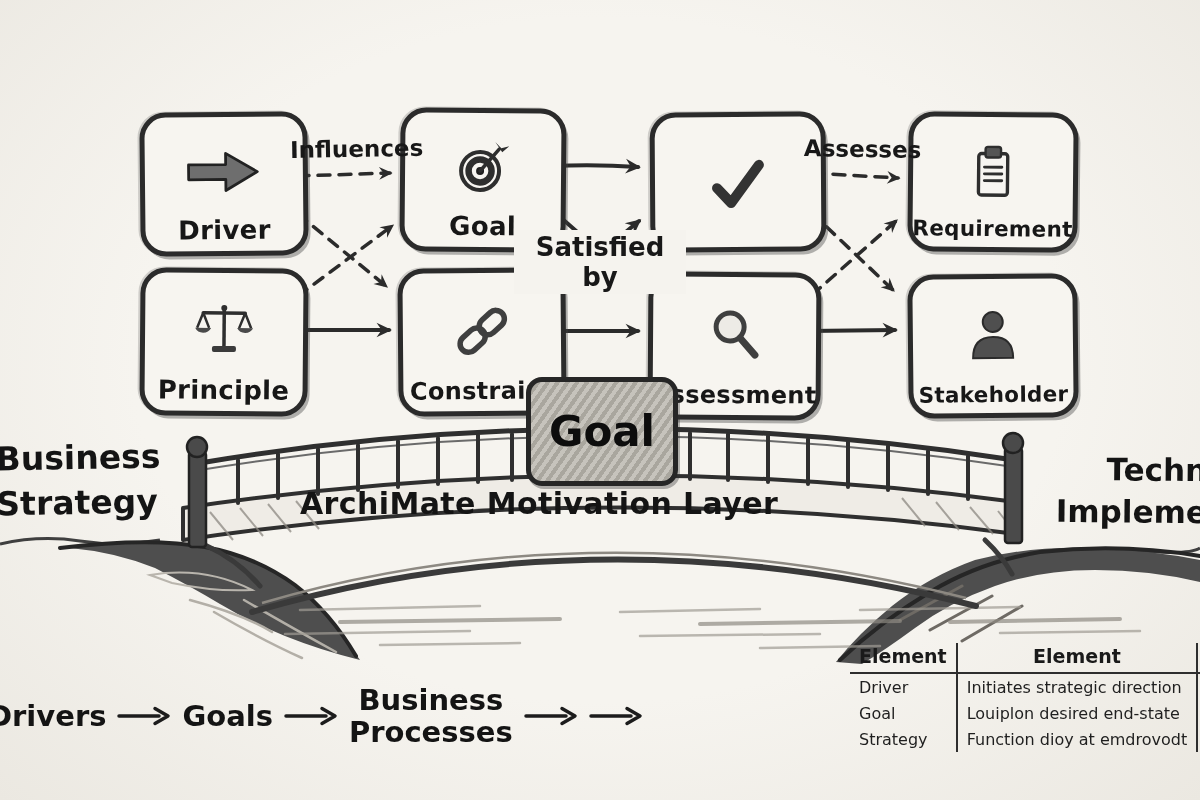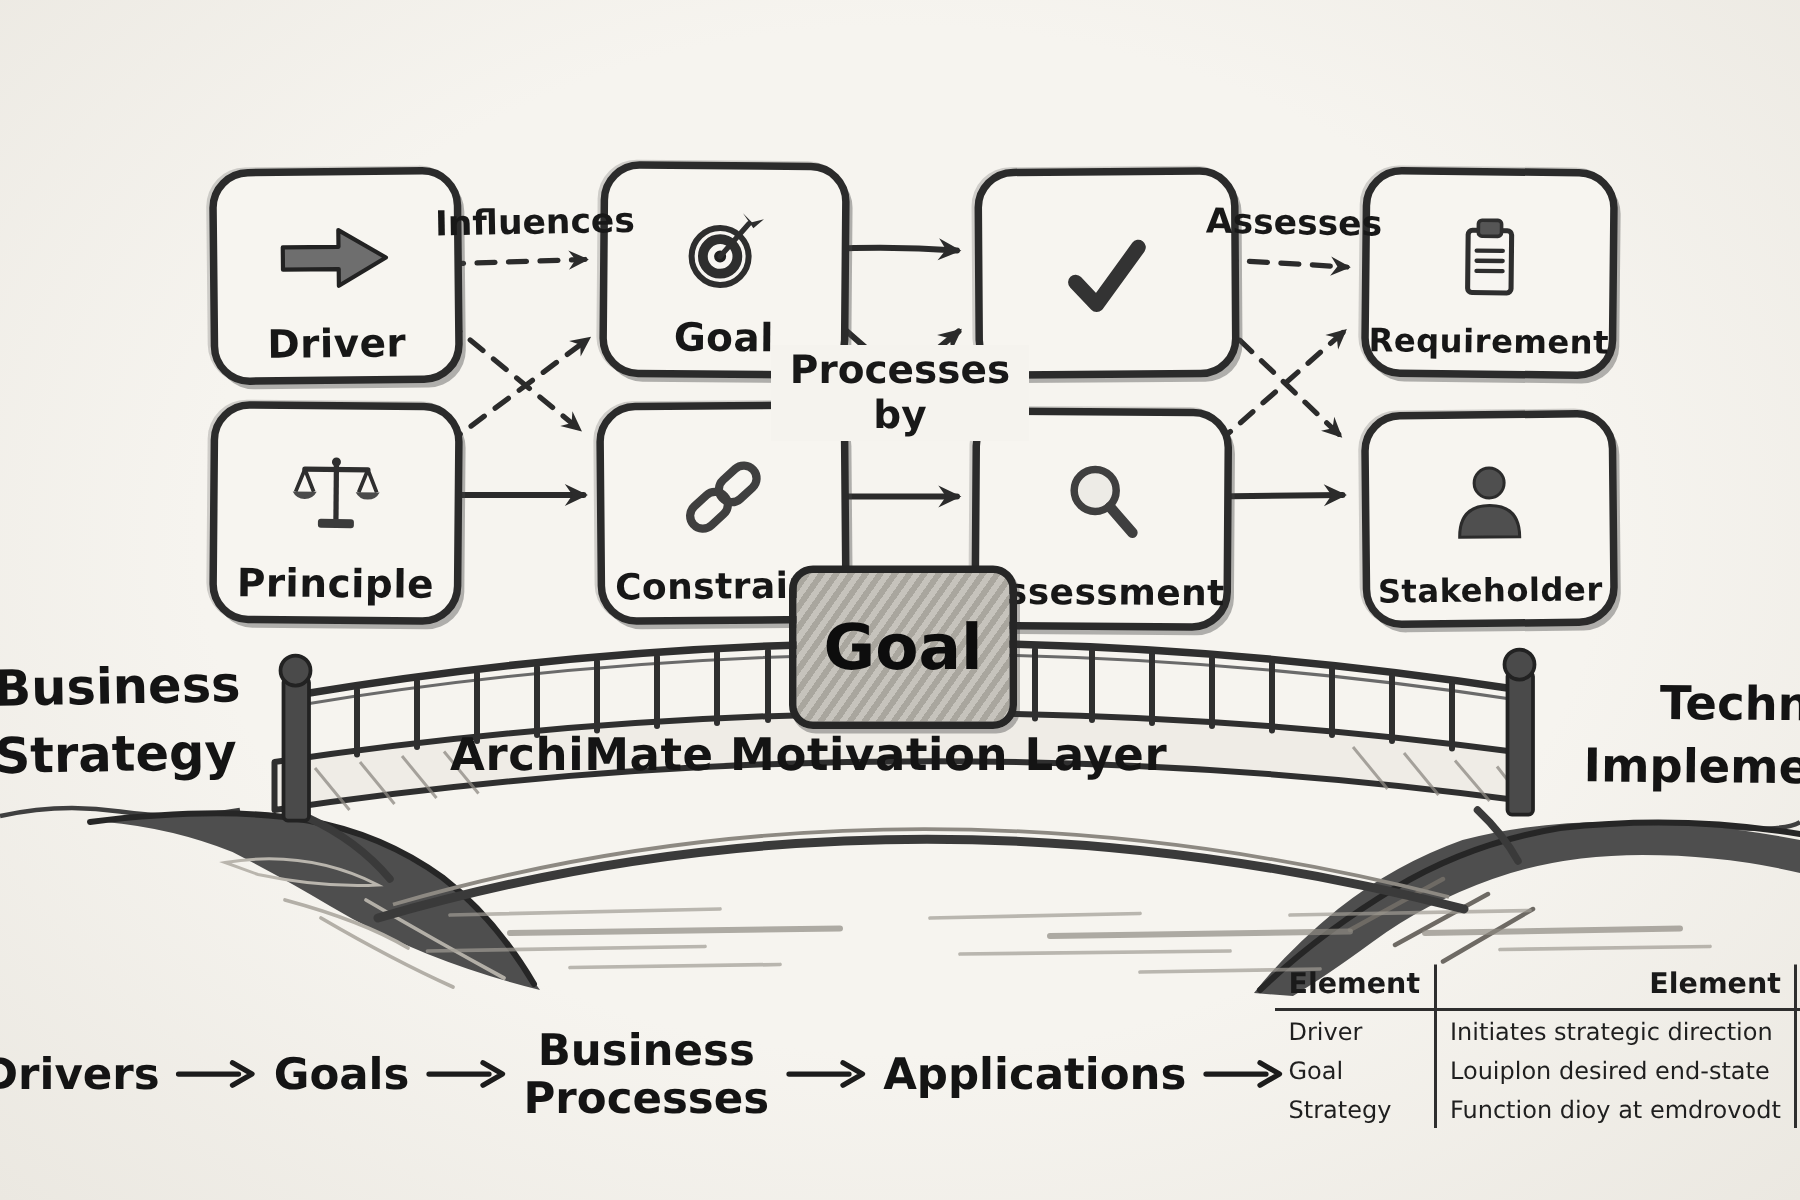--- a/index.html
+++ b/index.html
@@ -58,21 +58,21 @@
   .side-right{left:1056px;top:450px;width:262px;font-size:31px;text-align:center;transform:rotate(.5deg);}
 
   
   .flow{position:absolute;left:-12px;top:678px;height:76px;display:flex;align-items:center;gap:11px;}
   .flow-item{font-size:29px;font-weight:600;color:#141414;line-height:1.12;text-align:center;}
   .flow-arrow{flex:0 0 auto;}
 
   
   .etable{position:absolute;left:850px;top:643px;border-collapse:collapse;}
   .etable th{
-    font-size:19px;font-weight:600;text-align:right;padding:2px 9px 5px 9px;
+    font-size:19px;font-weight:600;text-align:center;padding:2px 9px 5px 9px;
     border-bottom:2.5px solid #2e2e2e;color:#1a1a1a;
   }
   .etable td{font-size:16px;font-weight:500;padding:4px 9px 3px 9px;color:#1f1f1f;white-space:nowrap;}
   .vline{border-left:2px solid #2e2e2e;}
   .cw1{min-width:78px;} .cw2{min-width:180px;} .cw3{min-width:230px;}
 </style>
 </head>
 <body>
 
 <div class="canvas">
@@ -268,21 +268,21 @@
       <svg width="58" height="56" viewBox="0 0 56 56">
         <circle cx="28" cy="14" r="10" fill="#4f4f4f" stroke="#2b2b2b" stroke-width="2"></circle>
         <path d="M8,50 Q8,29 28,29 Q48,29 48,50 Z" fill="#4f4f4f" stroke="#2b2b2b" stroke-width="2"></path>
       </svg>
     </span>
     <span class="mlabel long">Stakeholder</span>
   </div>
 
   <div class="conn-label lbl-influences">Influences</div>
   <div class="conn-label lbl-assesses">Assesses</div>
-  <div class="conn-label lbl-satisfied">Processes by</div>
+  <div class="conn-label lbl-satisfied">Satisfied by</div>
 
   <div class="goal-bridge">
     <span>Goal</span>
   </div>
   <div class="deck-label">ArchiMate Motivation Layer</div>
 
   <div class="side-label side-left pre">Business
 Strategy</div>
   <div class="side-label side-right pre">Technical
 Implementation</div>
@@ -297,21 +297,20 @@
     <svg class="flow-arrow" width="54" height="22" viewBox="0 0 54 22">
         <path d="M2,11 L42,11" stroke="#1c1c1c" stroke-width="3.5" stroke-linecap="round"></path>
         <path d="M38,3.5 L51,11 L38,18.5" fill="none" stroke="#1c1c1c" stroke-width="3.5" stroke-linecap="round" stroke-linejoin="round"></path>
       </svg>
     <span class="flow-item pre">Business
 Processes</span>
     <svg class="flow-arrow" width="54" height="22" viewBox="0 0 54 22">
         <path d="M2,11 L42,11" stroke="#1c1c1c" stroke-width="3.5" stroke-linecap="round"></path>
         <path d="M38,3.5 L51,11 L38,18.5" fill="none" stroke="#1c1c1c" stroke-width="3.5" stroke-linecap="round" stroke-linejoin="round"></path>
       </svg>
-    <span class="flow-item">Applications</span>
     <svg class="flow-arrow" width="54" height="22" viewBox="0 0 54 22">
         <path d="M2,11 L42,11" stroke="#1c1c1c" stroke-width="3.5" stroke-linecap="round"></path>
         <path d="M38,3.5 L51,11 L38,18.5" fill="none" stroke="#1c1c1c" stroke-width="3.5" stroke-linecap="round" stroke-linejoin="round"></path>
       </svg>
   </div>
 
   <table class="etable">
     <thead>
       <tr>
         <th class="cw1">Element</th>

